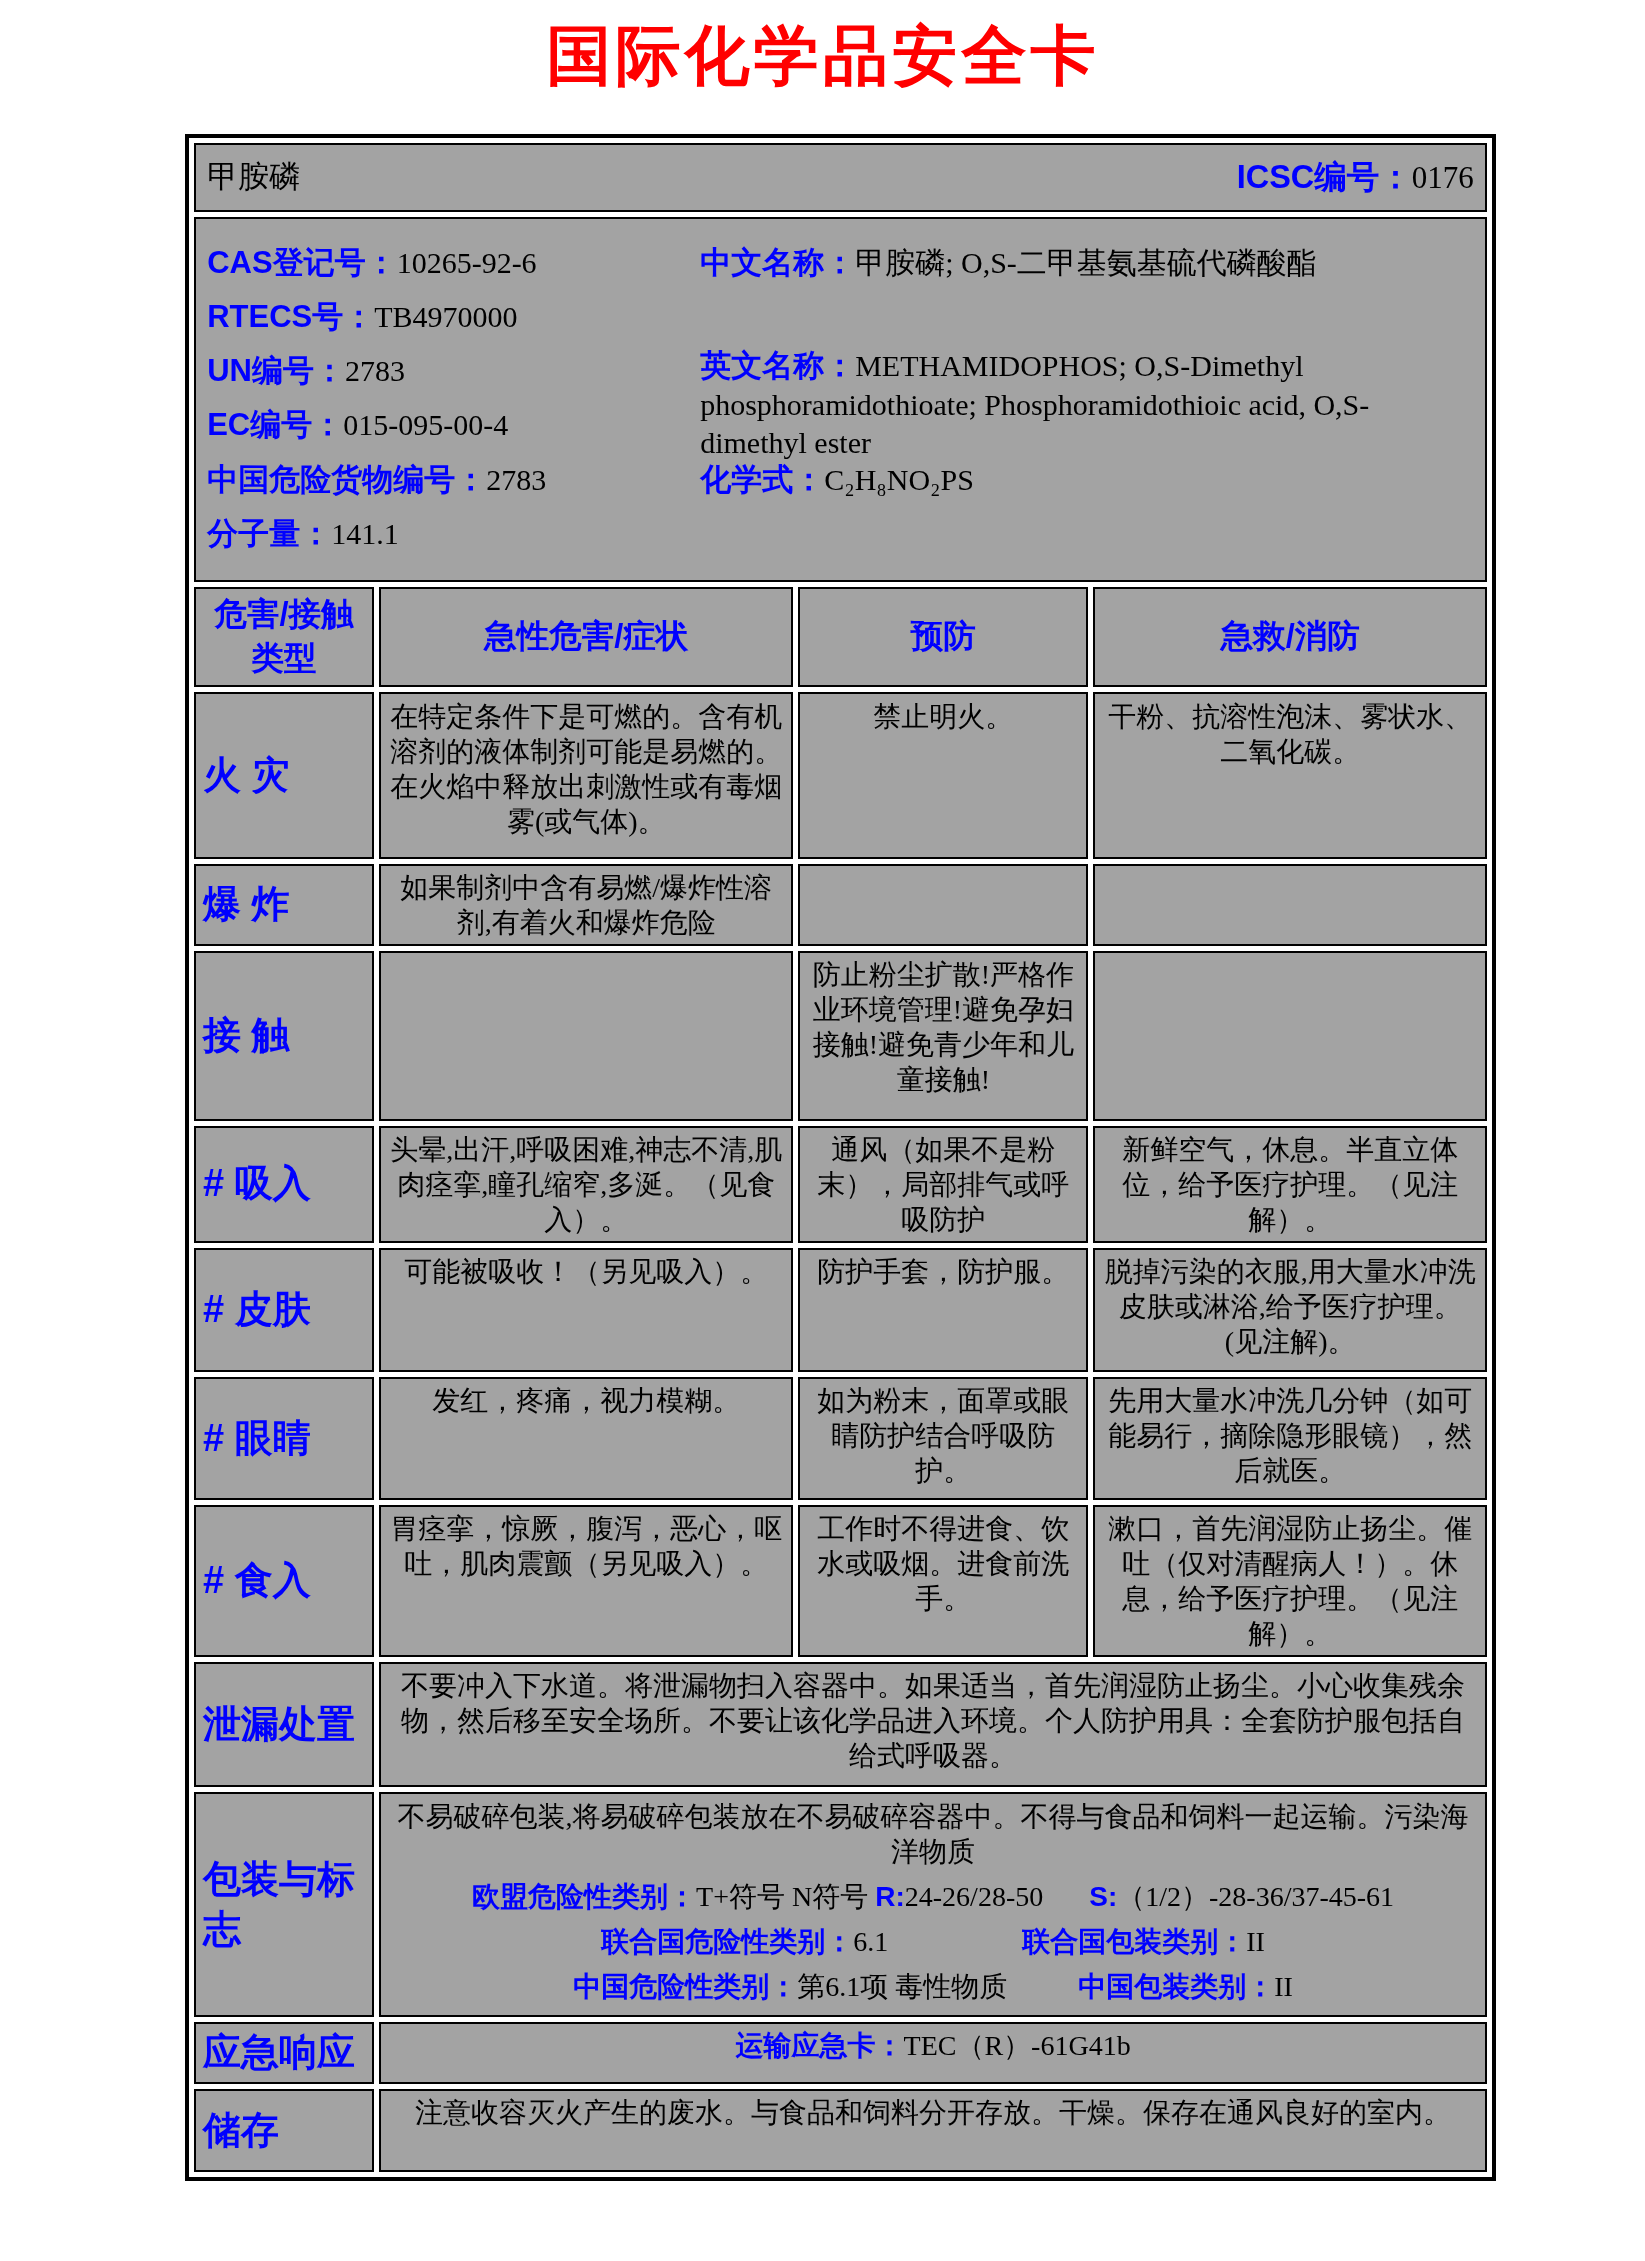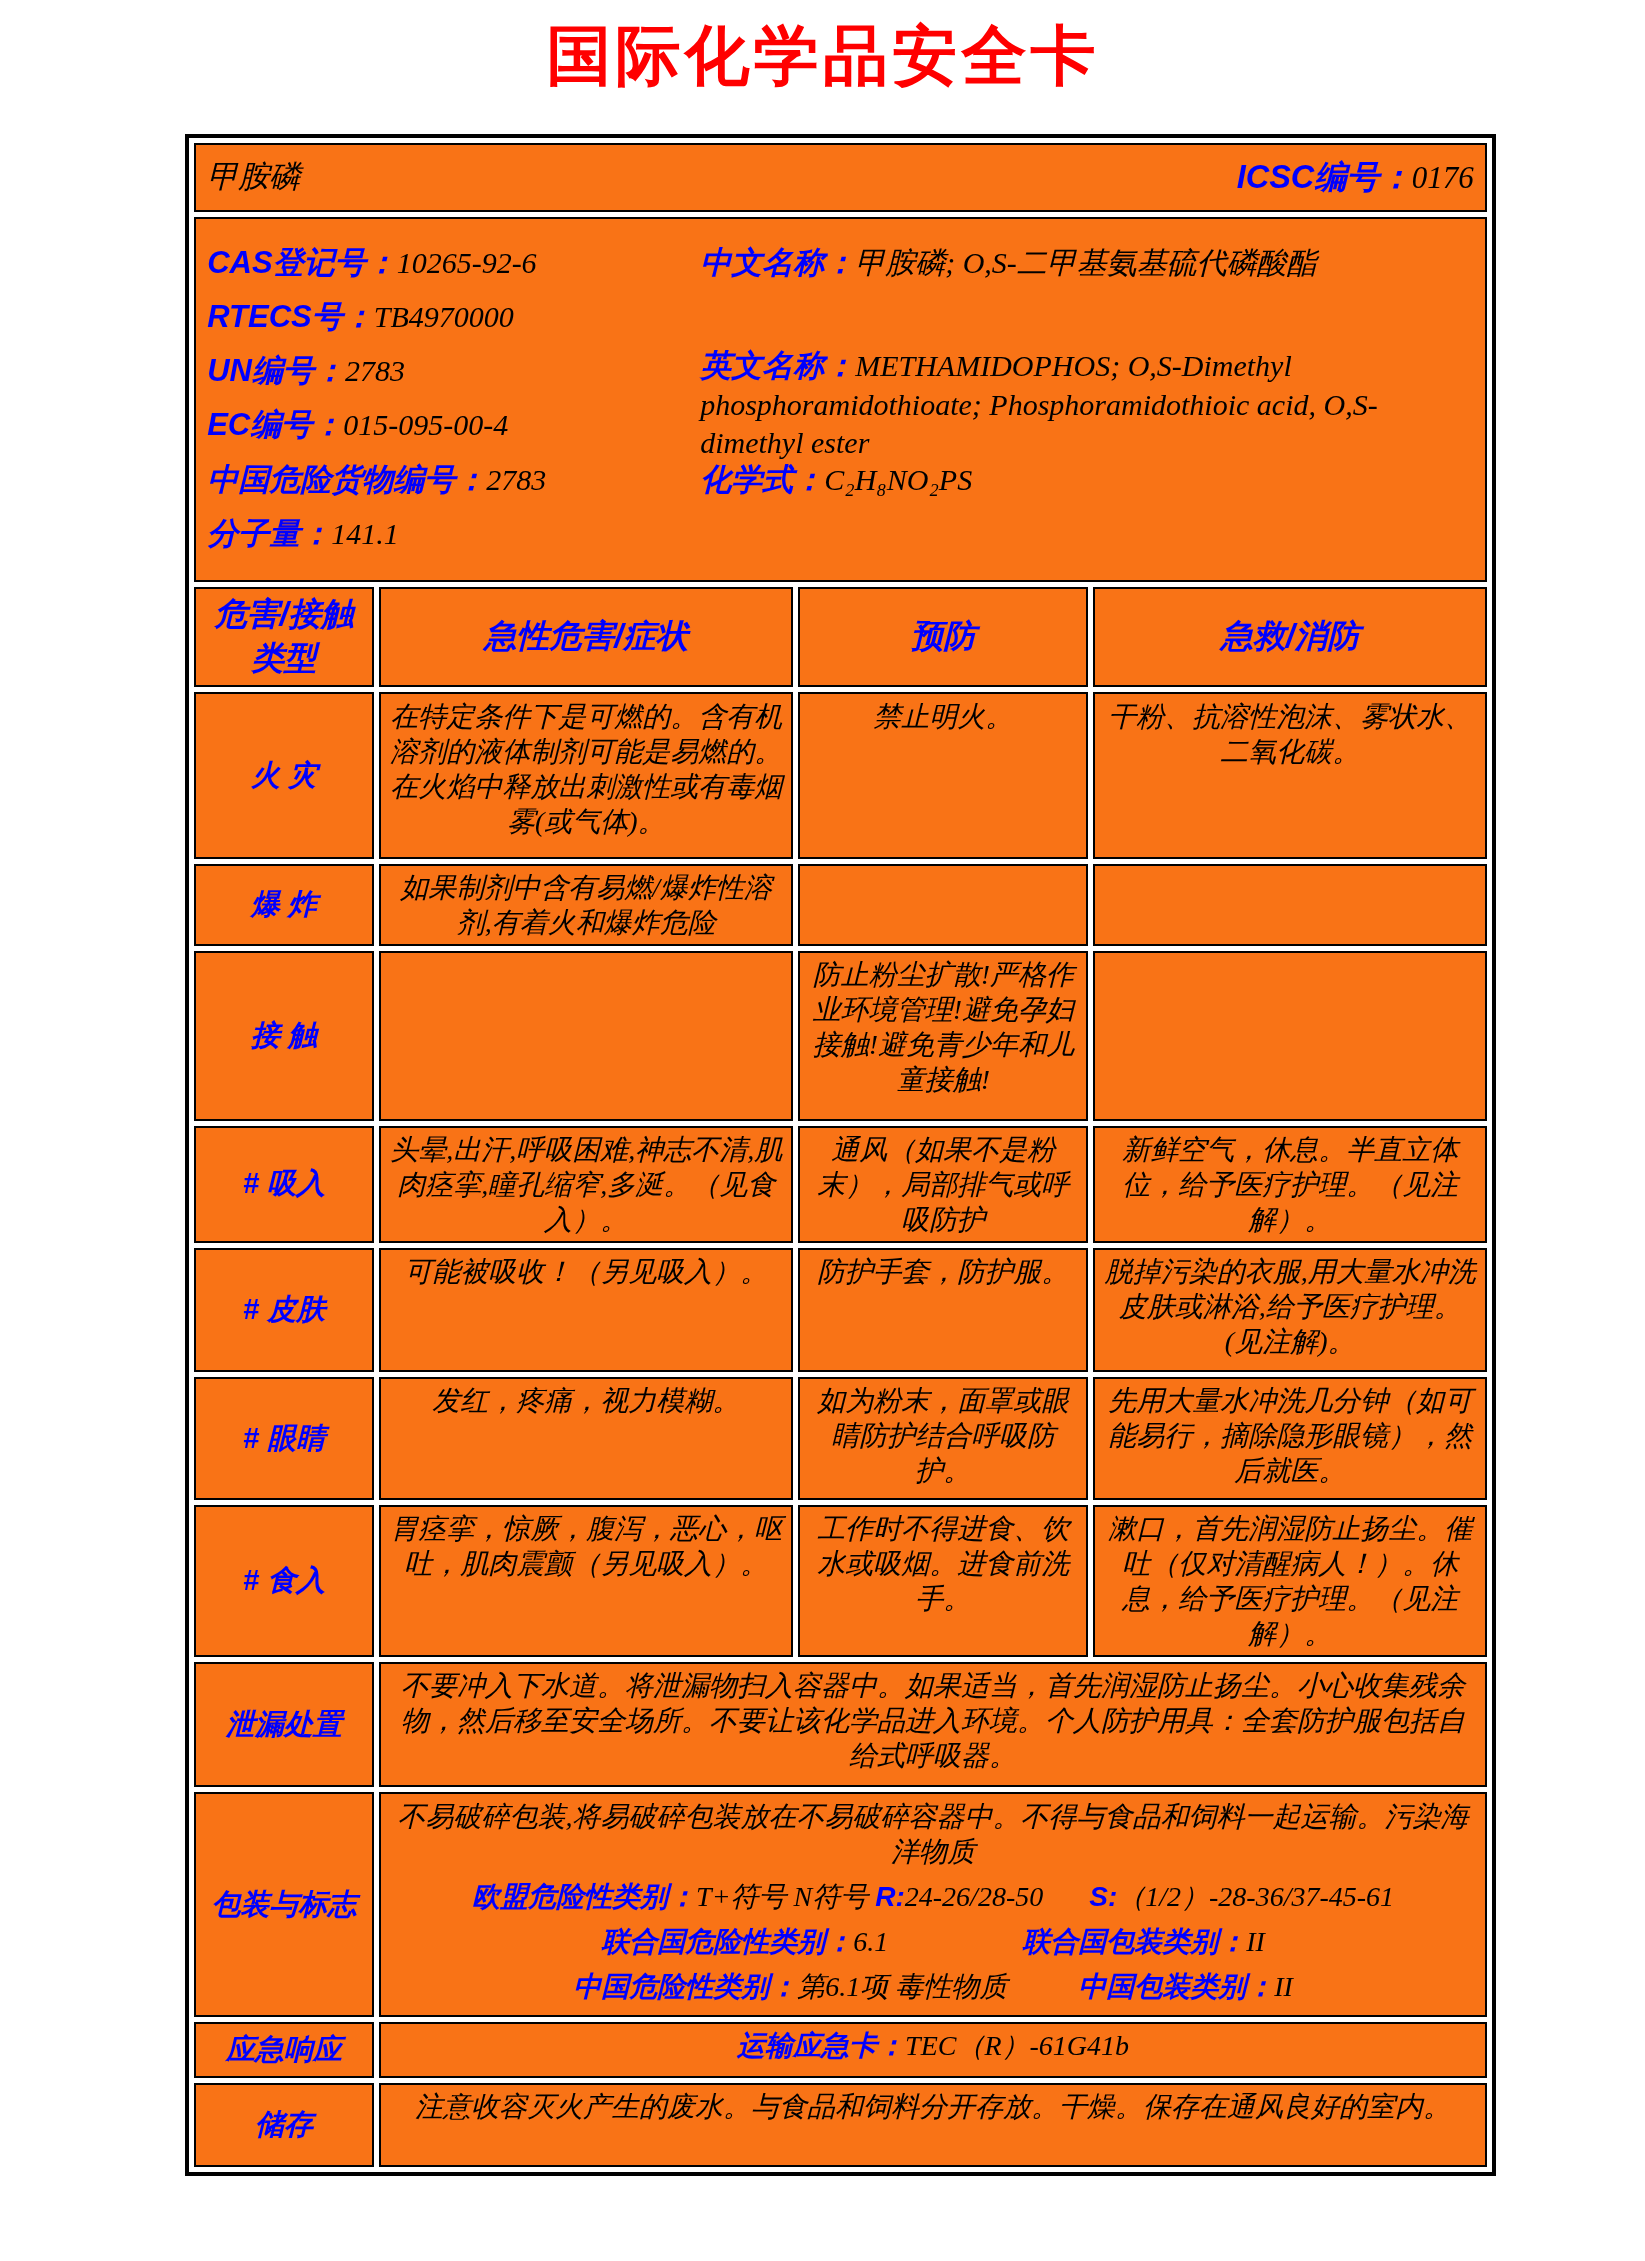--- a/index.html
+++ b/index.html
@@ -35,33 +35,31 @@
     border-spacing: 5px;
     border: 4.2px solid #000000;
     background: #ffffff;
   }
   td {
     border: 2.1px solid #000000;
     vertical-align: top;
     padding: 4.2px 7px;
     font-size: 28px;
     line-height: 1.25;
-    background: #f97316;
+    background: #a3a3a3;
     word-break: break-word;
-    font-style: italic;
   }
   .blue, .label-cell, .hdr {
     color: #0000ff;
     font-family: "Liberation Sans", "DejaVu Sans", sans-serif;
     font-weight: bold;
   }
   .label-cell {
-    text-align: center;
     vertical-align: middle;
-    font-size: 29px;
+    font-size: 38px;
     line-height: 1.3;
   }
   .hdr {
     text-align: center;
     vertical-align: middle;
     font-size: 32.5px;
     line-height: 1.35;
   }
   .band1-flex {
     display: flex;

